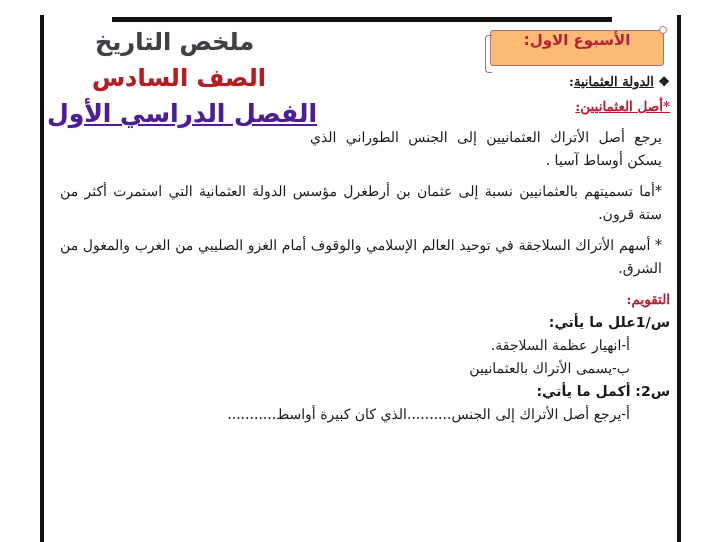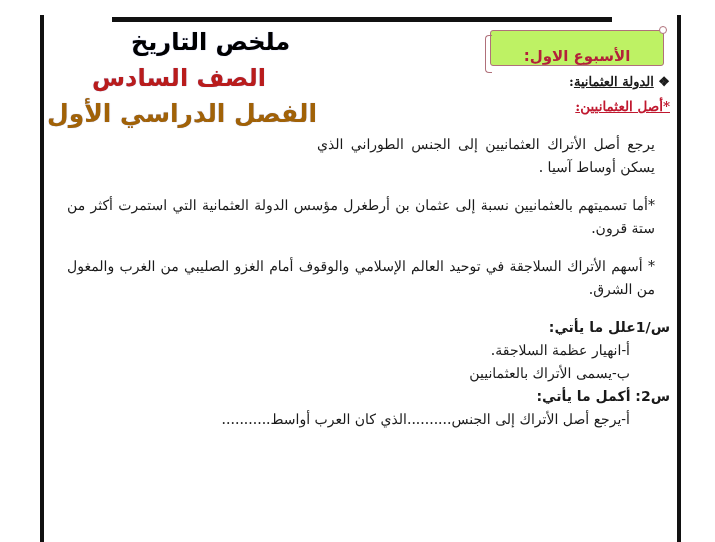--- a/index.html
+++ b/index.html
@@ -7,62 +7,63 @@
            font-family:"DejaVu Sans", sans-serif; color:#1a1a1a; }
     .frame-left { position:absolute; left:40px; top:15px; width:4px; height:527px; background:#111; }
     .frame-right { position:absolute; left:677px; top:15px; width:4px; height:527px; background:#111; }
     .top-bar { position:absolute; left:112px; top:17px; width:500px; height:5px; background:#111; }
     .title-line { font-size:24px; line-height:36px; white-space:nowrap; }
     .t1 { position:absolute; left:95px; top:24px; }
     .t2 { position:absolute; left:92px; top:60px; }
     .t3 { position:absolute; left:47px; top:96px; font-size:25px; }
 
     .week-box { position:absolute; left:490px; top:30px; width:172px; height:34px;
-                border:1.5px solid #b0707a; border-radius:3px; background:#bef264;
-                display:flex; align-items:flex-end; justify-content:center; direction:rtl; }
+                border:1.5px solid #b0707a; border-radius:3px; background:#fdba74;
+                display:flex; align-items:flex-start; justify-content:center; direction:rtl; }
     .week-box::before { content:""; position:absolute; left:-6px; top:4px; width:6px; height:36px;
                         border:1.5px solid #b0707a; border-right:none; border-radius:4px 0 0 4px; }
     .week-box::after { content:""; position:absolute; right:-4px; top:-5px; width:6px; height:6px;
                        border:1.5px solid #b0707a; border-radius:50%; background:#fff; }
     .week-label { color:#b3213a; font-size:15px; font-weight:bold; }
 
     .content { position:absolute; left:52px; top:70px; width:618px; direction:rtl; text-align:right;
                font-family:"DejaVu Serif", serif; font-size:14px; line-height:23px; }
     .section-head { font-weight:bold; font-size:13px; text-align:right; }
     .section-head .u { text-decoration:underline;text-align:right; }
     .red-head { color:#c0182f; font-weight:bold; font-size:13.5px; }
     .red-head.ul { text-decoration:underline; }
-    .para { margin:15px; padding:0; text-align:justify; text-align-last:right; }
+    .para { margin:8px; padding:0; text-align:justify; text-align-last:right; }
     .q-head { font-weight:bold; font-family:"DejaVu Sans", sans-serif; font-size:14px; }
     .q-item { padding-right:40px; }
     .shift-left { padding-left:250px; }
   </style>
 </head>
 <body>
 
 <div class="frame-left"></div>
 <div class="frame-right"></div>
 <div class="top-bar"></div>
 
-<div class="title-line t1" style="color:#000000;font-weight:bold;direction:rtl;text-shadow:0 0 1px #9aa4e0;margin-left:36px;">ملخص التاريخ</div>
+<div class="title-line t1" style="color:#404040;font-weight:bold;direction:rtl;text-shadow:0 0 1px #9aa4e0;">ملخص التاريخ</div>
 <div class="title-line t2" style="color:#b91c1c;font-weight:bold;direction:rtl;text-shadow:0 0 1px #9aa4e0;">الصف السادس</div>
-<div class="title-line t3" style="color:#a16207;font-weight:bold;direction:rtl;text-shadow:0 0 1px #9aa4e0;">الفصل الدراسي الأول</div>
+<div class="title-line t3" style="color:#4c1d95;font-weight:bold;direction:rtl;text-shadow:0 0 1px #9aa4e0;text-decoration:underline;">الفصل الدراسي الأول</div>
 
 <div class="week-box">
   <span class="week-label">الأسبوع الاول:</span>
 </div>
 
 <div class="content">
   <div class="section-head">
     <span>❖</span>
     <span class="u">الدولة العثمانية</span><span>:</span>
   </div>
   <div class="red-head ul" style="margin-top:2px;">*أصل العثمانيين:</div>
   <p class="para shift-left">يرجع أصل الأتراك العثمانيين إلى الجنس الطوراني الذي يسكن أوساط آسيا .</p>
   <p class="para">*أما تسميتهم بالعثمانيين نسبة إلى عثمان بن أرطغرل  مؤسس الدولة العثمانية التي استمرت أكثر من ستة قرون.</p>
   <p class="para">* أسهم الأتراك السلاجقة في توحيد  العالم الإسلامي والوقوف أمام الغزو الصليبي من الغرب والمغول من الشرق.</p>
 
+  <div class="red-head">التقويم:</div>
   <div class="q-head">س/1علل ما يأتي:</div>
   <div class="q-item">أ-انهيار عظمة السلاجقة.</div>
   <div class="q-item">ب-يسمى الأتراك بالعثمانيين</div>
   <div class="q-head">س2: أكمل ما يأتي:</div>
-  <div class="q-item">أ-يرجع أصل الأتراك إلى الجنس..........الذي كان العرب أواسط...........</div>
+  <div class="q-item">أ-يرجع أصل الأتراك إلى الجنس..........الذي كان كبيرة أواسط...........</div>
 </div>
 
 </body></html>

